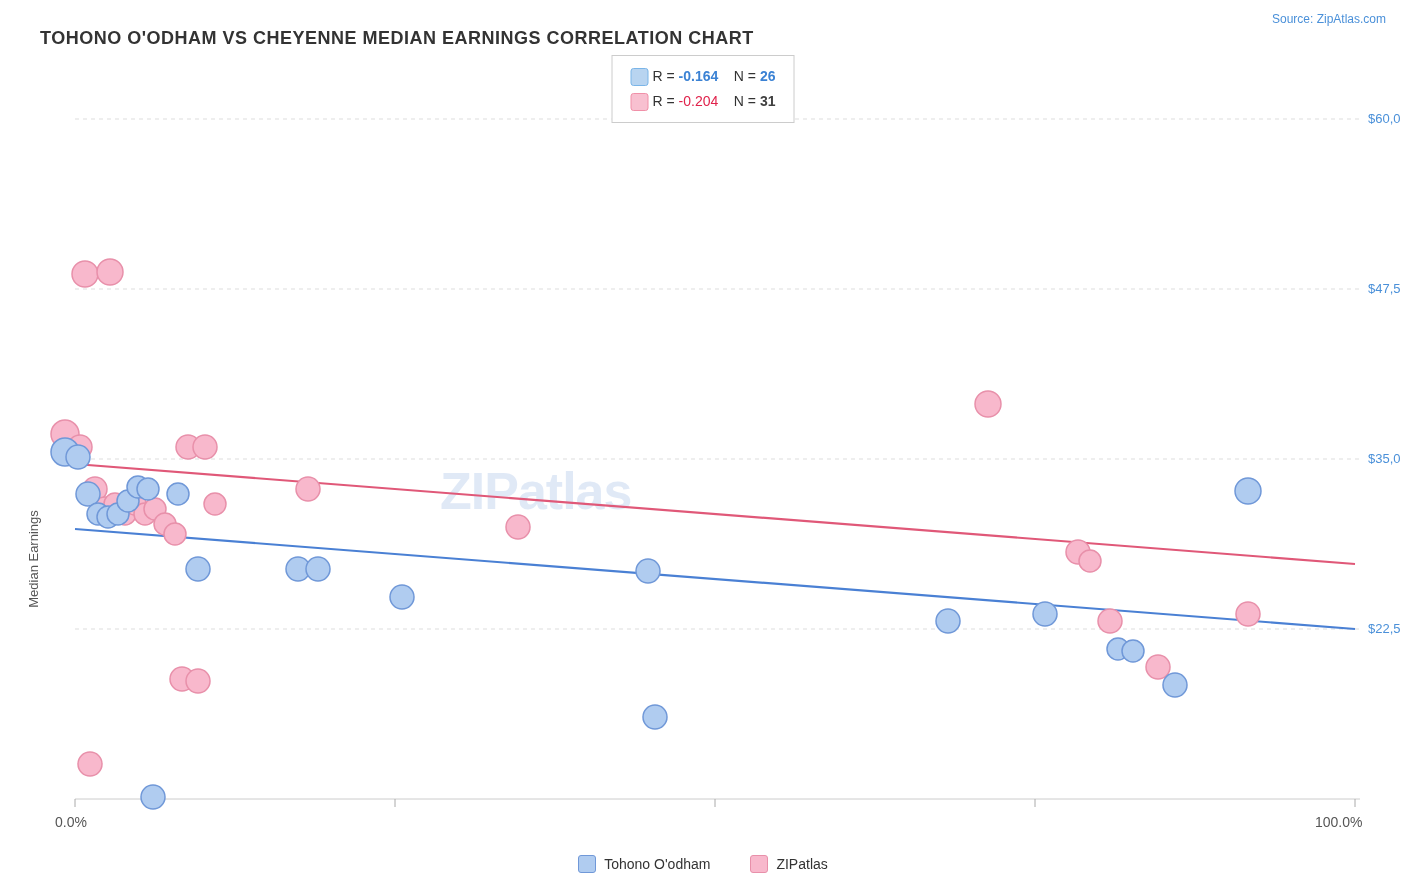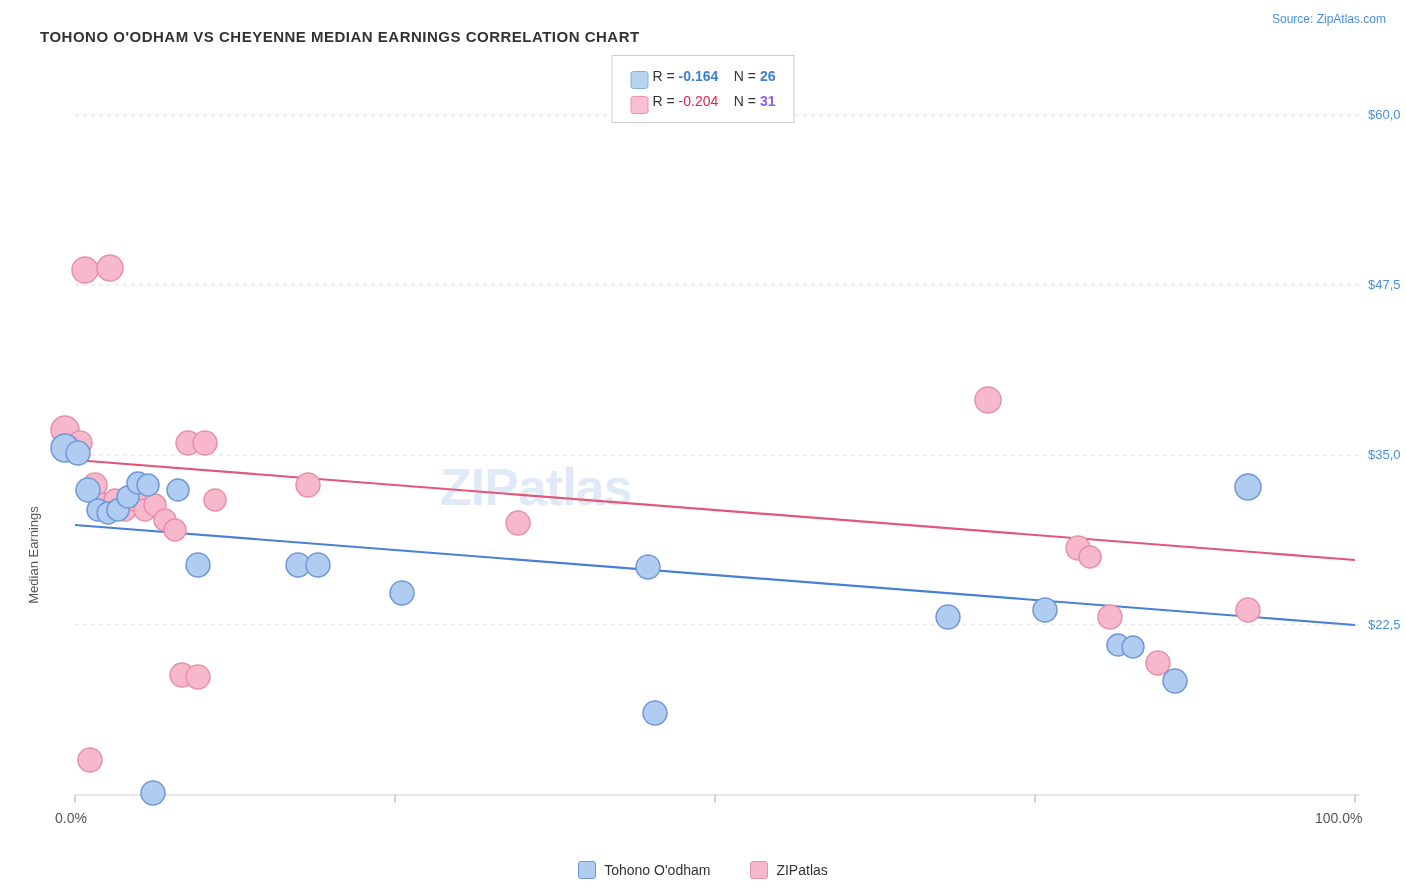--- a/index.html
+++ b/index.html
@@ -10,21 +10,21 @@
       height: 892px;
       overflow: hidden;
     }
     .chart-container {
       width: 1406px;
       height: 892px;
       position: relative;
       padding: 20px 10px 10px 10px;
     }
     .chart-title {
-      font-size: 15px;
+      font-size: 18px;
       font-weight: bold;
       color: #333;
       text-transform: uppercase;
       letter-spacing: 0.5px;
       padding: 8px 0 0 30px;
       margin-bottom: 5px;
     }
     .source-text {
       position: absolute;
       top: 12px;
@@ -41,21 +41,21 @@
       left: 50%;
       transform: translateX(-50%);
       border: 1.5px solid #ccc;
       padding: 8px 18px;
       background: #fff;
       font-size: 14px;
       line-height: 1.8;
     }
     .legend-row {
       display: flex;
-      align-items: flex-end;
+      align-items: center;
       gap: 4px;
     }
     .legend-swatch {
       width: 18px;
       height: 18px;
       border-radius: 3px;
       border: 1.5px solid #aaa;
       display: inline-block;
       flex-shrink: 0;
     }
@@ -76,21 +76,21 @@
       fill: #c8d8f0;
       font-family: Arial, sans-serif;
       font-weight: bold;
       opacity: 0.55;
       letter-spacing: -1px;
     }
     .bottom-legend {
       display: flex;
       justify-content: center;
       gap: 40px;
-      margin-top: 16px;
+      margin-top: 6px;
       padding-bottom: 8px;
     }
     .bottom-legend-item {
       display: flex;
       align-items: center;
       gap: 8px;
       font-size: 14px;
       color: #333;
     }
     .bottom-swatch {
@@ -112,21 +112,21 @@
       <span class="legend-swatch" style="background:#b8d4f0; border-color:#7ab5e8;"></span>
       <span class="legend-text">
         R = <span style="color:#3b82d4; font-weight:bold;">-0.164</span>
         &nbsp;&nbsp; N = <span style="color:#3b82d4; font-weight:bold;">26</span>
       </span>
     </div>
     <div class="legend-row">
       <span class="legend-swatch" style="background:#f8c0d0; border-color:#f090a8;"></span>
       <span class="legend-text">
         R = <span style="color:#e0224b; font-weight:normal;">-0.204</span>
-        &nbsp;&nbsp; N = <span style="color:#8b5cf6; font-weight:bold;">31</span>
+        &nbsp;&nbsp; N = <span style="color:#404040; font-weight:bold;">31</span>
       </span>
     </div>
   </div>
 
   <svg class="chart-svg" width="1380" height="790" viewBox="0 0 1380 790" style="margin-left: 10px; margin-top: 10px;">
 
     <text transform="rotate(-90)" x="-500" y="18" class="y-axis-label" text-anchor="middle">Median Earnings</text>
 
     <line x1="55" y1="60" x2="1340" y2="60" stroke="#ddd" stroke-width="1" stroke-dasharray="4,4"></line>
 

